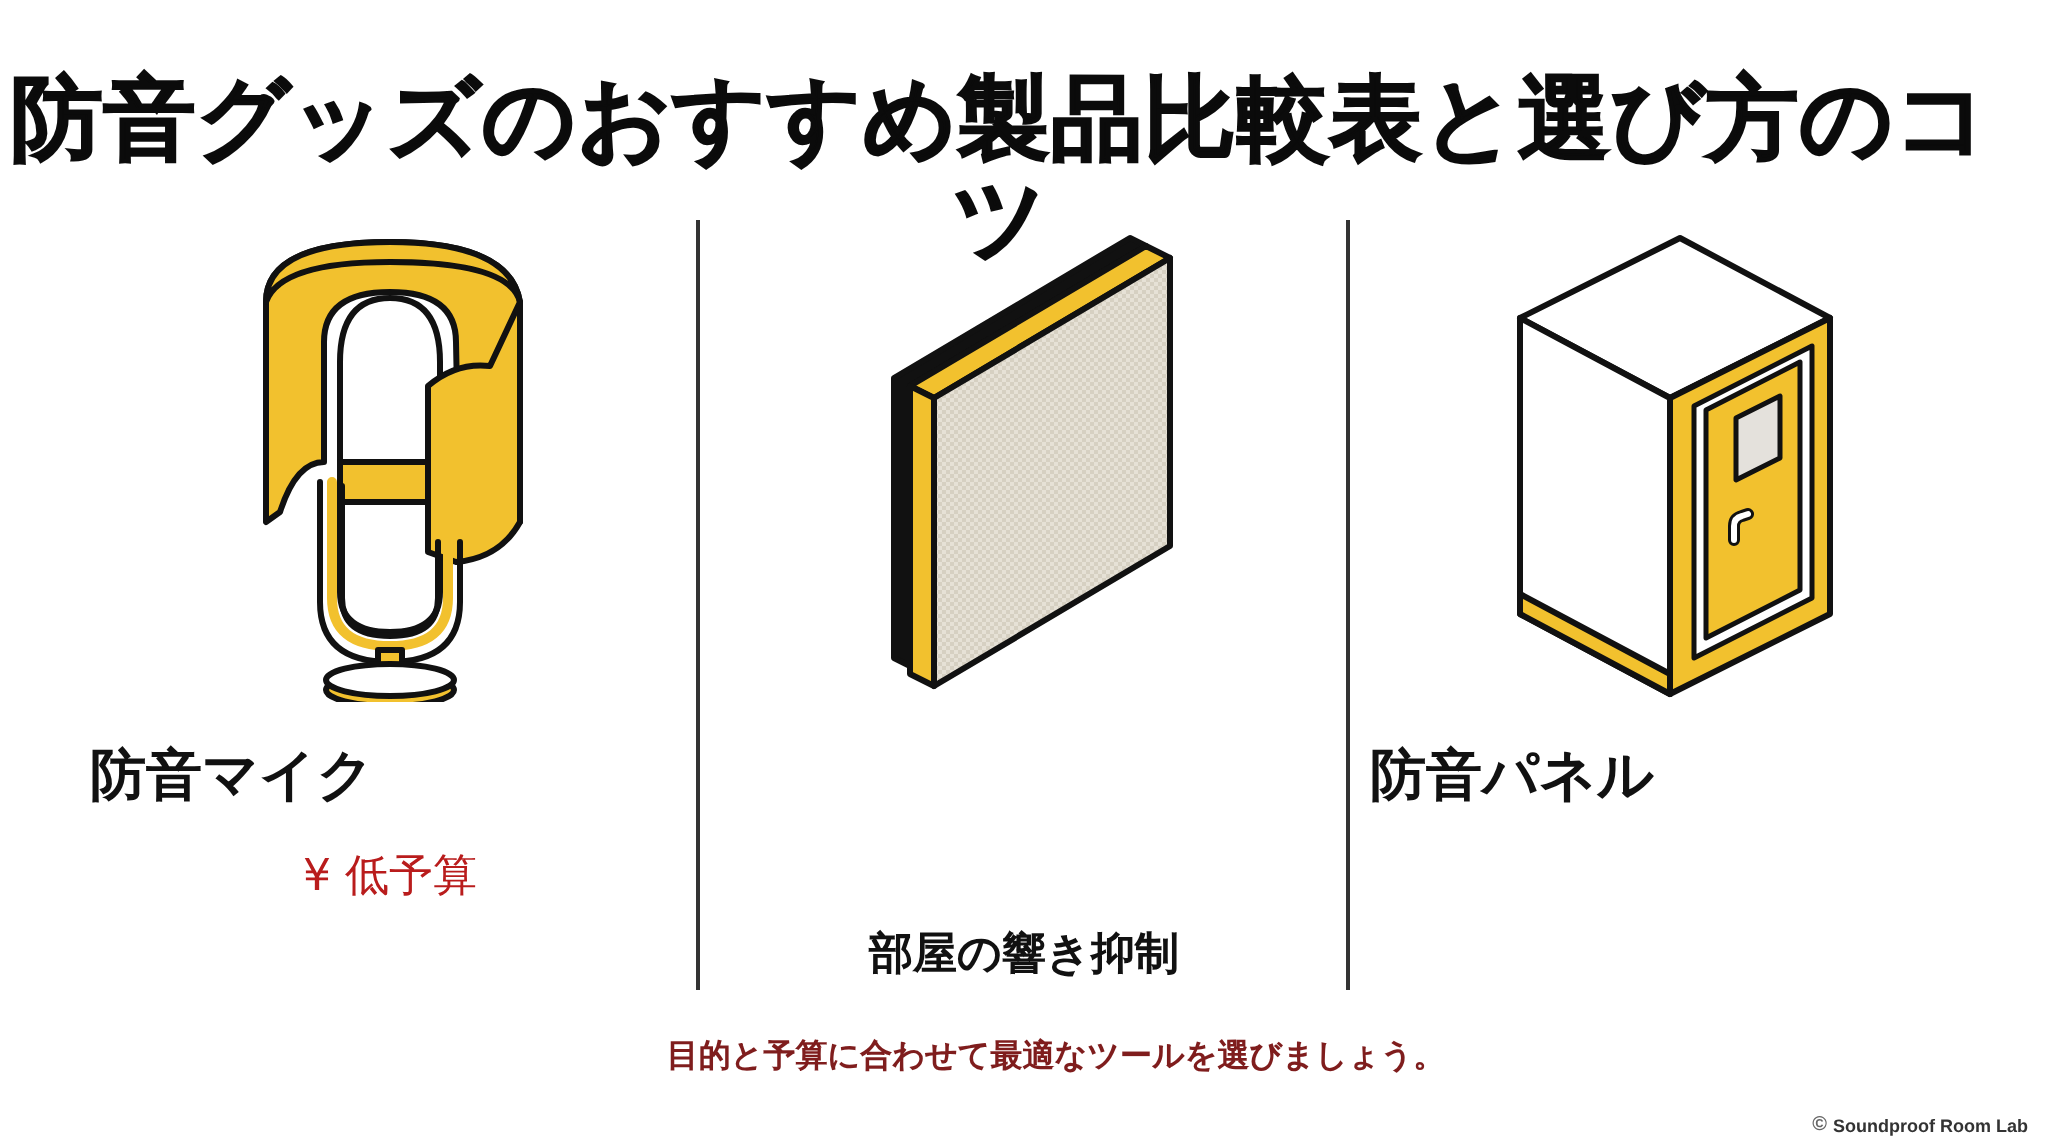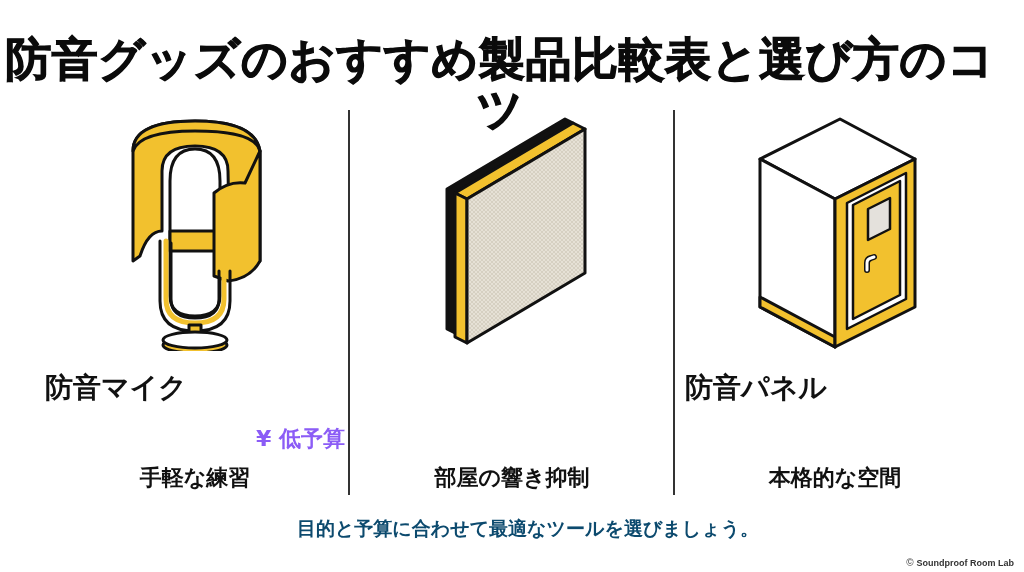--- a/index.html
+++ b/index.html
@@ -42,40 +42,40 @@
     .name {
       position: absolute;
       top: 268px; left: 0; width: 300px;
       font-size: 28px; font-weight: bold;
       line-height: 40px;
       color: #111;
     }
     .price {
       position: absolute;
       top: 322px; left: 0; width: 300px;
-      text-align: right;
-      font-size: 22px; font-weight: bold;
+      text-align: center;
+      font-size: 22px; font-weight: normal;
       line-height: 34px;
-      color: #8b5cf6;
+      color: #b91c1c;
     }
     .desc {
       position: absolute;
       top: 361px; left: 0; width: 300px;
       text-align: center;
       font-size: 22px; font-weight: bold;
       line-height: 34px;
       color: #111;
     }
     .footer {
       position: absolute;
       left: 0; top: 510px; width: 1024px;
       text-align: center;
-      font-size: 19px; font-weight: bold;
+      font-size: 16px; font-weight: bold;
       line-height: 36px;
-      color: #0c4a6e;
+      color: #7f1d1d;
       padding-left: 32px;
     }
     .credit {
       position: absolute;
       right: 10px; bottom: 4px;
       font-size: 9px; font-weight: bold;
       color: #333;
       font-family: "Liberation Sans", sans-serif;
       display: flex; align-items: center; gap: 3px;
     }
@@ -110,21 +110,20 @@
 
         <rect x="89" y="214" width="12" height="14" fill="#F2C12E"></rect>
 
         <ellipse cx="95" cy="234" rx="32" ry="8" fill="#F2C12E"></ellipse>
         <ellipse cx="95" cy="229" rx="32" ry="8" fill="#ffffff"></ellipse>
       </g>
     </svg>
   </div>
   <div class="name">防音マイク</div>
   <div class="price">¥ 低予算</div>
-  <div class="desc">手軽な練習</div>
 </div>
 
 <div class="col" style="left:362px;">
   <div class="icon-wrap">
     <svg width="150" height="240" viewBox="0 0 150 240">
       <defs>
         <pattern id="weave" width="4" height="4" patternUnits="userSpaceOnUse">
           <rect width="4" height="4" fill="#E6E1D6"></rect>
           <rect x="0" y="0" width="2" height="2" fill="#D6D0C2"></rect>
           <rect x="2" y="2" width="2" height="2" fill="#D6D0C2"></rect>
@@ -163,21 +162,20 @@
         <path d="M103 94 L150 70 L150 184 L103 208 Z" fill="#F2C12E" stroke-width="2.5"></path>
 
         <path d="M118 98 L140 87 L140 118 L118 129 Z" fill="#E4E1DC" stroke-width="2.5"></path>
 
         <path d="M117 159 L117 152 Q117 148 121 147 L124 146" fill="none" stroke="#111" stroke-width="6" stroke-linecap="round"></path>
         <path d="M117 159 L117 152 Q117 148 121 147 L124 146" fill="none" stroke="#ffffff" stroke-width="3" stroke-linecap="round"></path>
       </g>
     </svg>
   </div>
   <div class="name">防音パネル</div>
-  <div class="desc">本格的な空間</div>
 </div>
 
 <div class="footer">目的と予算に合わせて最適なツールを選びましょう。</div>
 
 <div class="credit">
   <span class="copy">©</span>
   <span>Soundproof Room Lab</span>
 </div>
 
 </body></html>

